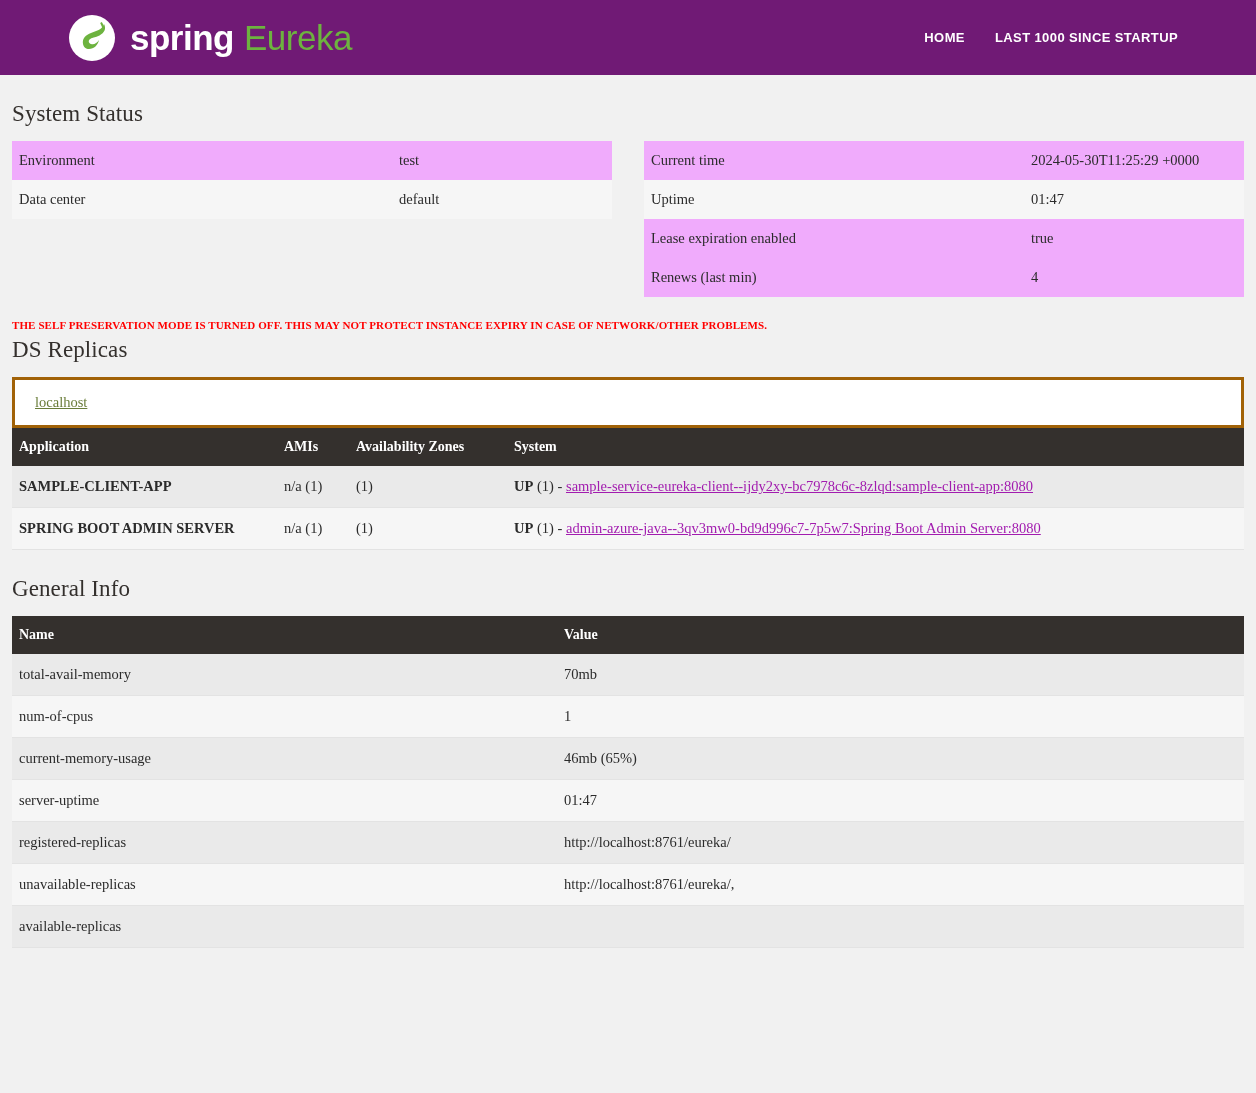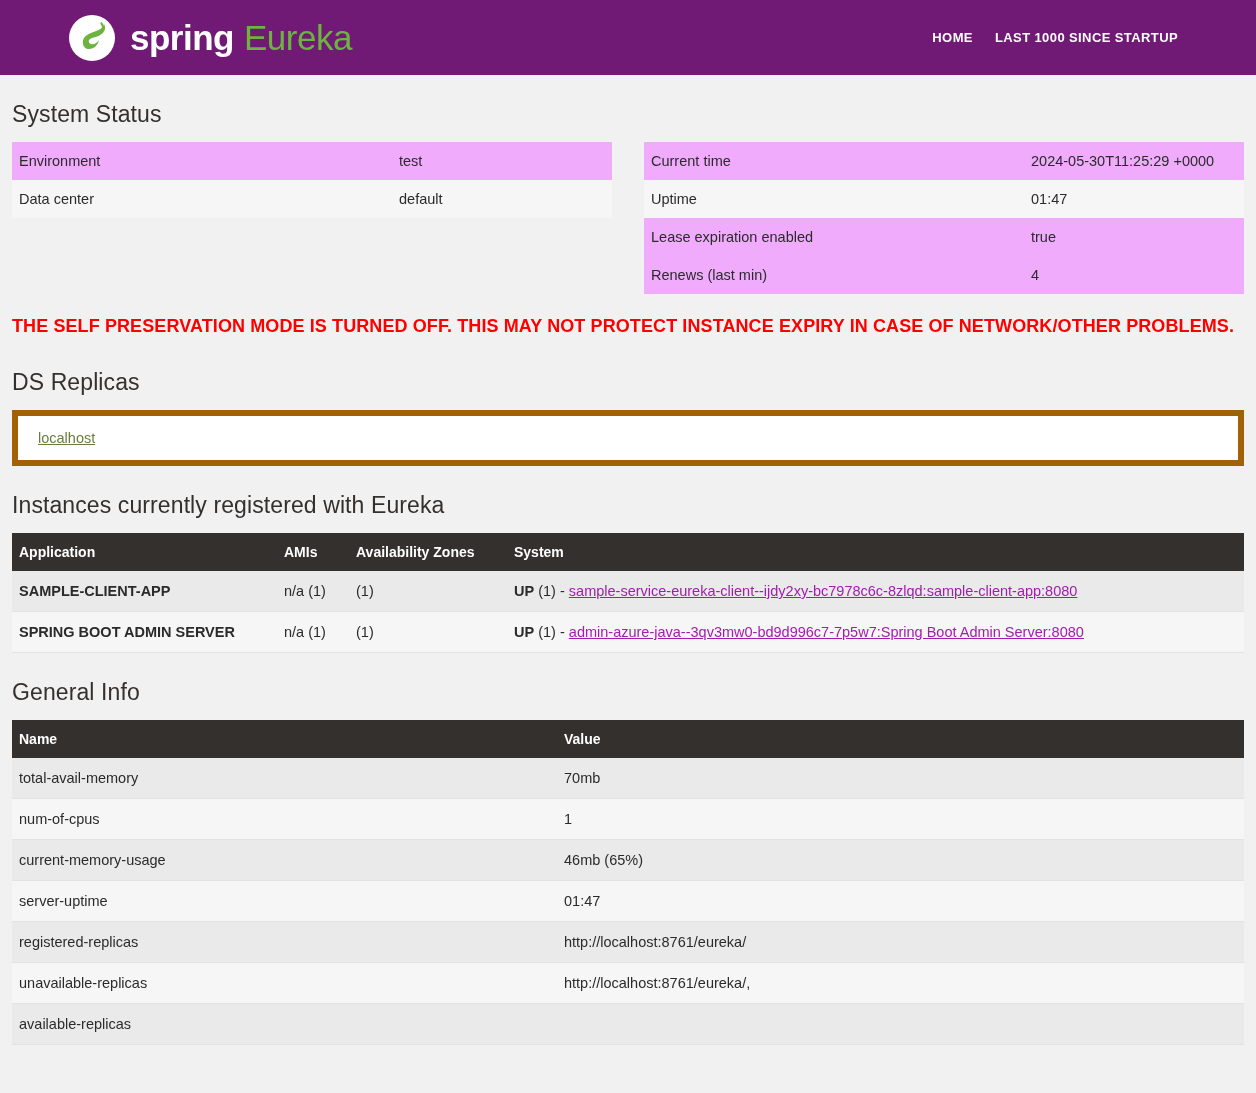--- a/index.html
+++ b/index.html
@@ -46,31 +46,32 @@
     align-items: center;
     gap: 22px;
   }
   .nav-links a {
     color: #ffffff;
     font-size: 13px;
     font-weight: bold;
     letter-spacing: 0.4px;
     text-decoration: none;
     text-transform: uppercase;
-  }
-  
-  .page { padding: 0 12px; }
+    margin-left: 8px;
+  }
+  
+  .page { padding: 0 12px; font-family: Liberation Serif, serif; }
   h1.section {
     font-size: 23px;
     font-weight: normal;
     color: #34302d;
     margin: 26px 0 14px 0;
     letter-spacing: 0.1px;
   }
-  h1.section.tight { margin-top: 32px; }
+  h1.section.tight { margin-top: 6px; }
 
   
   .status-row {
     display: flex;
     gap: 32px;
   }
   .status-col { width: 605px; }
 
   table {
     width: 100%;
@@ -83,29 +84,29 @@
     border: none;
   }
   .status-col table tr.odd { background: #f0abfc; }
   .status-col table tr.even { background: #f6f6f6; }
   .status-col table td.k { width: 380px; color: #2b2b2b; }
   .status-col table td.v { color: #2b2b2b; }
 
   .warn {
     color: #ff0000;
     font-weight: bold;
-    font-size: 18px;
+    font-size: 11px;
     letter-spacing: 0.1px;
     margin: 22px 0 0 0;
     text-transform: uppercase;
   }
 
   .replica-box {
     background: #ffffff;
-    border: 6px solid #a16207;
+    border: 3px solid #a16207;
     padding: 14px 20px;
     font-size: 14.5px;
   }
   .replica-box a {
     color: #6a7d3a;
     text-decoration: underline;
   }
 
   
   .dtable { border-collapse: collapse; width: 100%; font-size: 14.5px; }
@@ -197,21 +198,20 @@
     </div>
   </div>
 
   <p class="warn">THE SELF PRESERVATION MODE IS TURNED OFF. THIS MAY NOT PROTECT INSTANCE EXPIRY IN CASE OF NETWORK/OTHER PROBLEMS.</p>
 
   <h1 class="section tight">DS Replicas</h1>
   <div class="replica-box">
     <a href="#">localhost</a>
   </div>
 
-  <h1 class="section">Instances currently registered with Eureka</h1>
   <table class="dtable">
     <thead>
       <tr>
         <th class="col-app">Application</th>
         <th class="col-ami">AMIs</th>
         <th class="col-az">Availability Zones</th>
         <th>System</th>
       </tr>
     </thead>
     <tbody>

